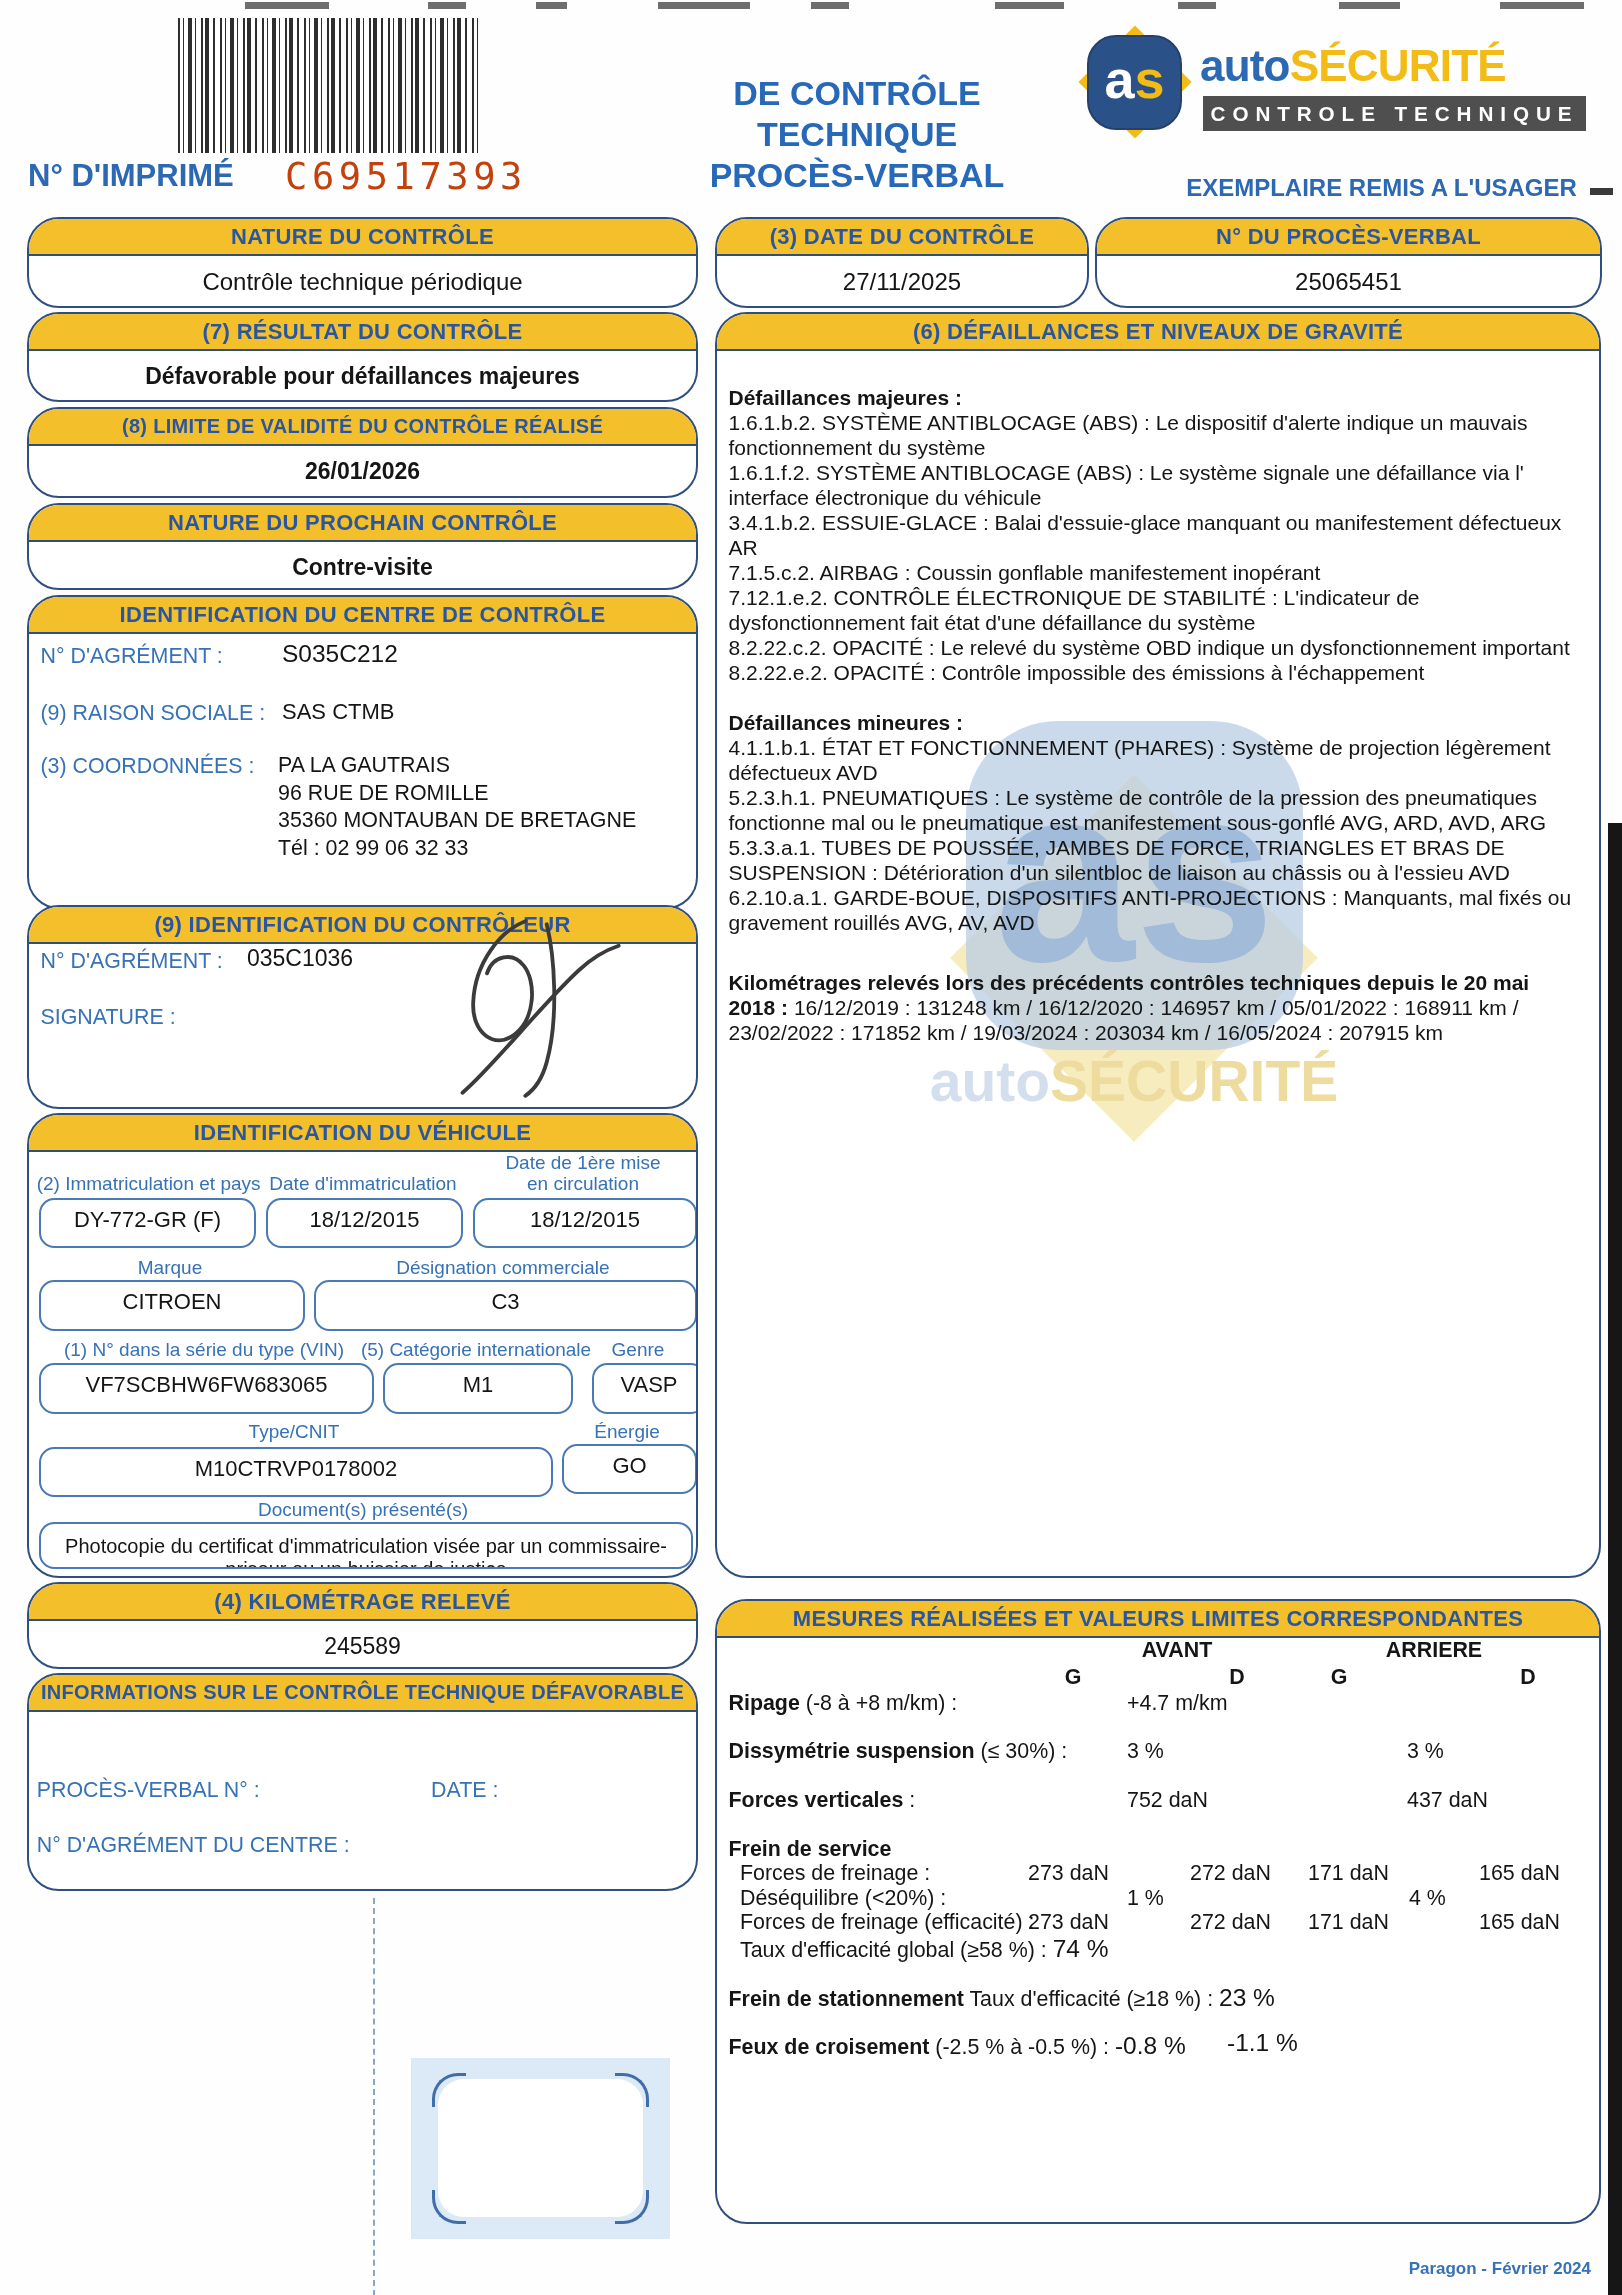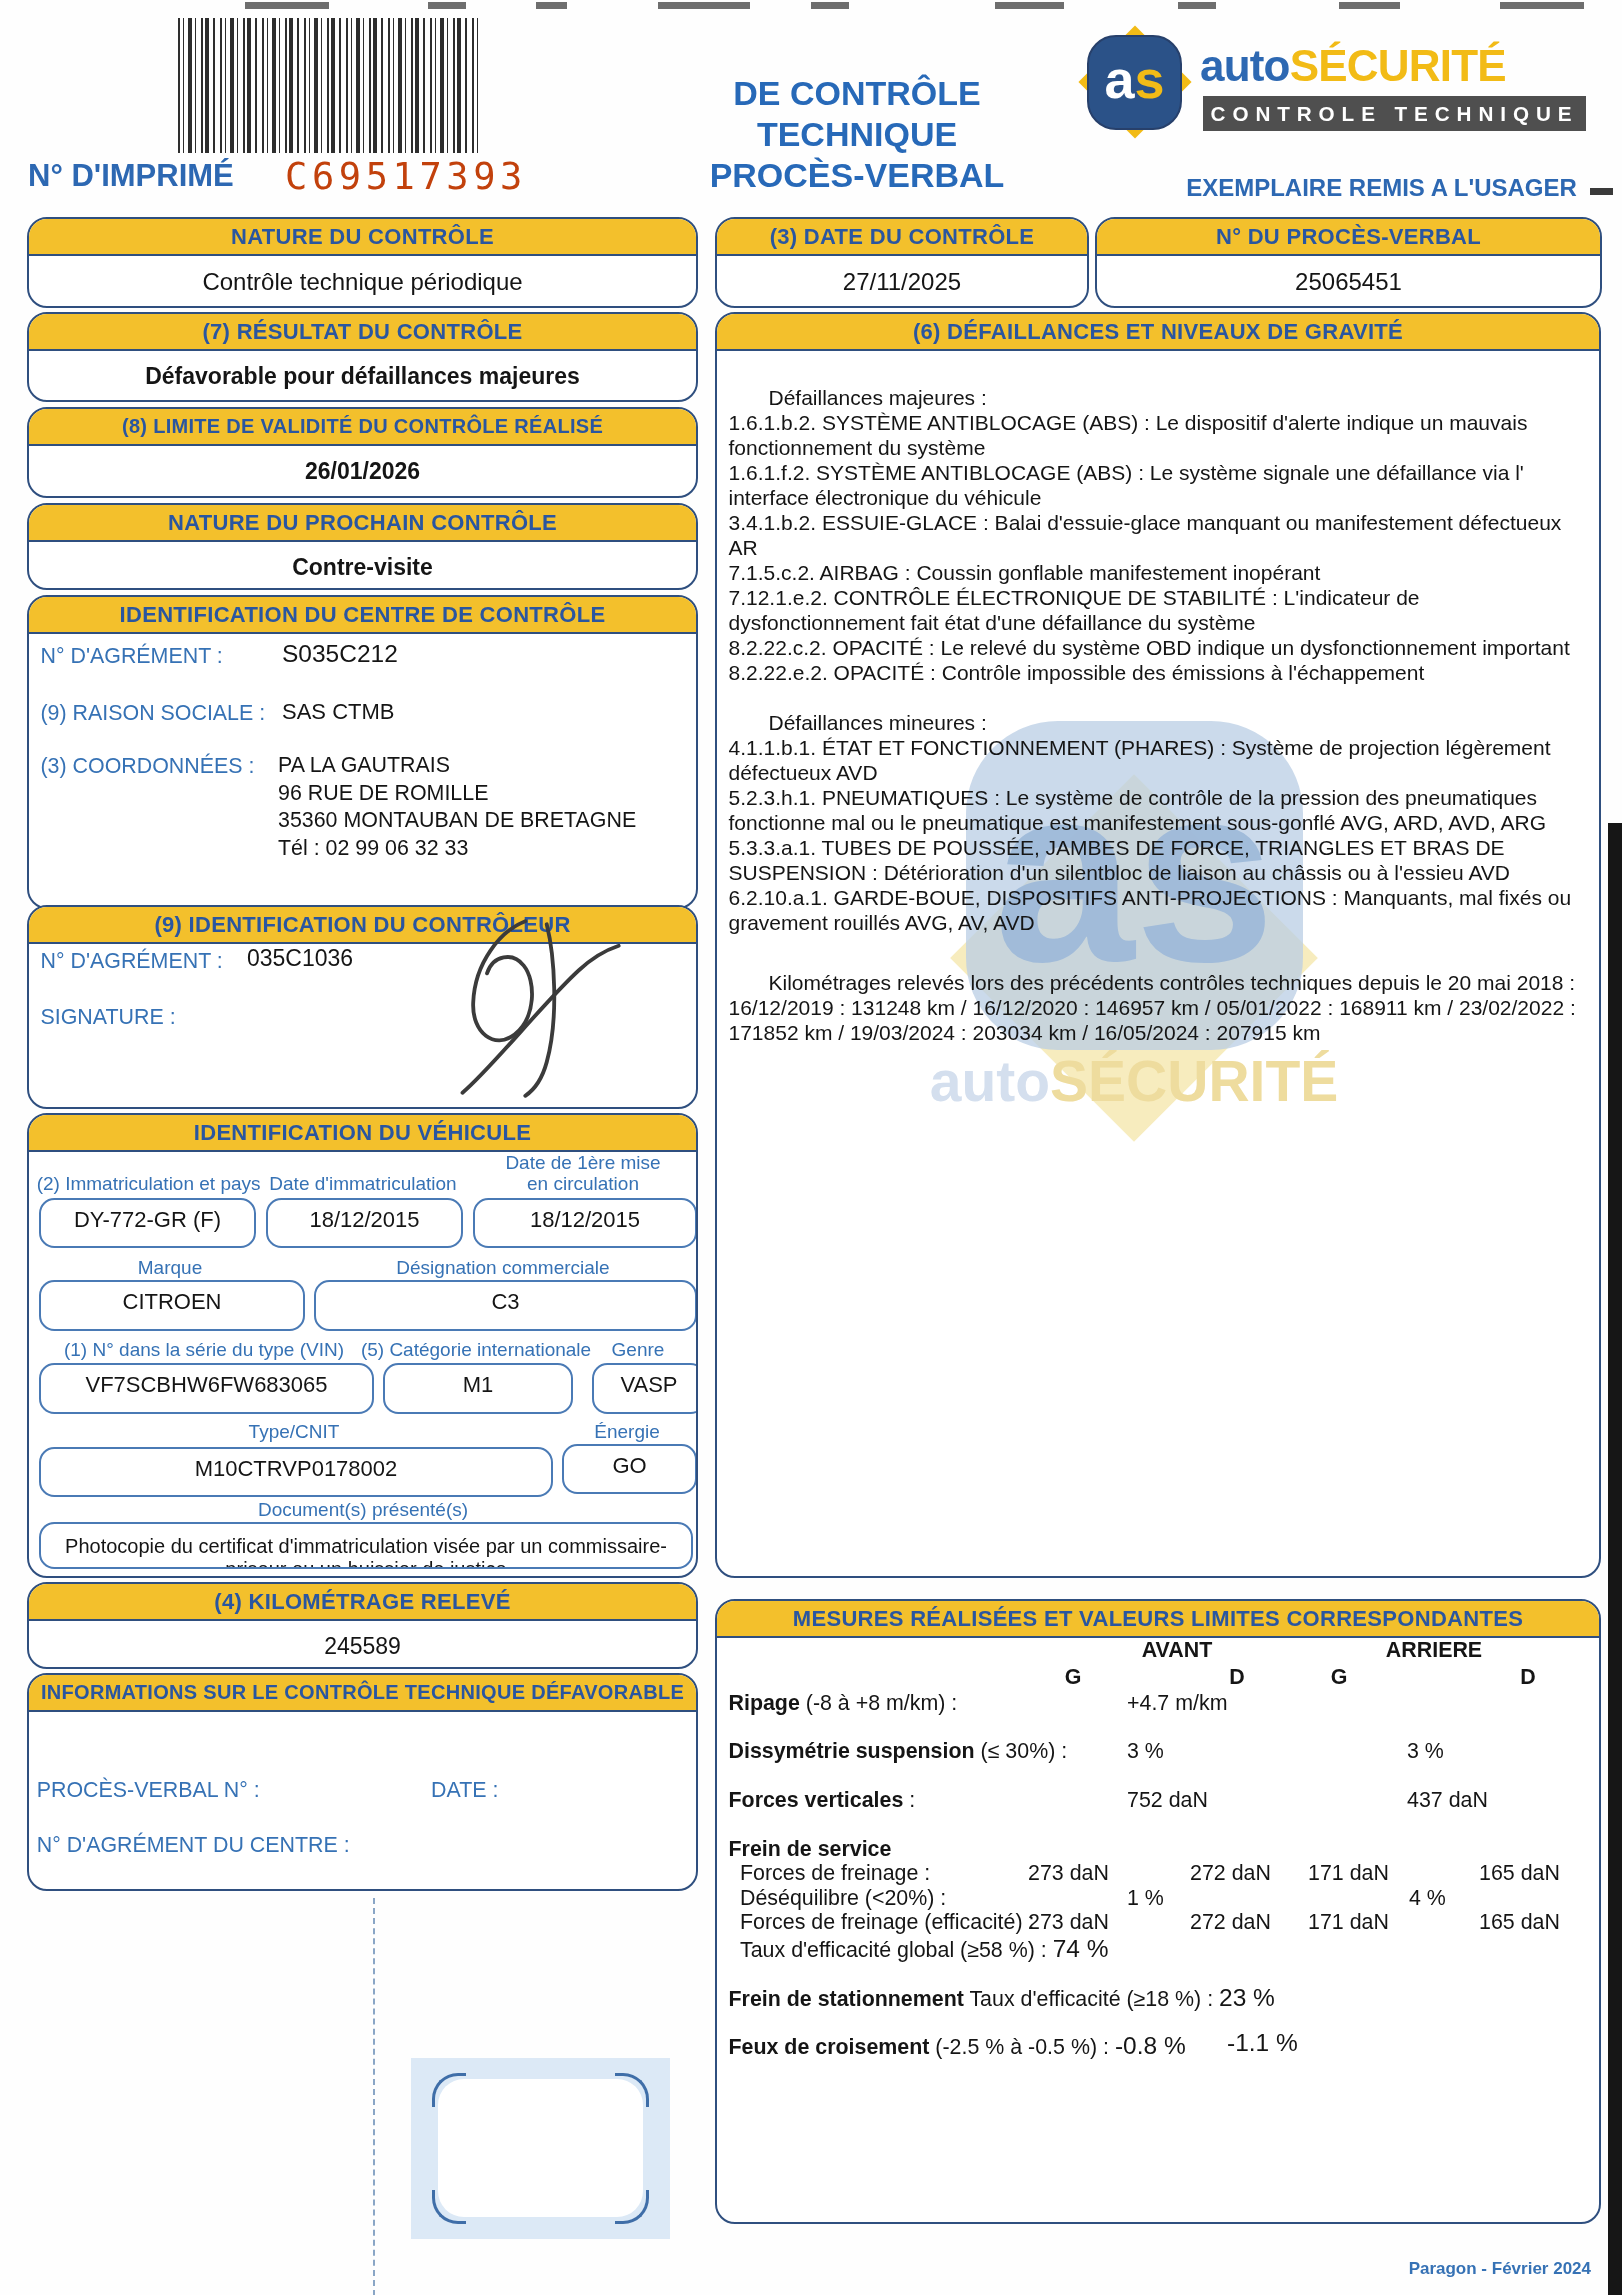--- a/index.html
+++ b/index.html
@@ -1,35 +1,35 @@
 <!DOCTYPE html>
 <html style="font-size:12.2px"><head>
 <meta charset="utf-8">
 <style>
   html,body{margin:0;padding:0;background:#e8e8e8;}
   .page{position:relative;width:1622px;height:2295px;background:#fefefe;overflow:hidden;
         font-family:"Liberation Sans", sans-serif;color:#111;}
   .abs{position:absolute;}
   
-  .box{position:absolute;background:#fff;border:2.3px solid #2f4f7f;border-radius:20px;overflow:hidden;}
+  .box{position:absolute;background:#fff;border:2.3px solid #2f4f7f;border-radius:32px;overflow:hidden;}
   .band{background:#f3c02c;border-bottom:2.3px solid #2f4f7f;color:#2a56a0;font-weight:bold;
         font-size:22px;text-align:center;height:35px;line-height:35px;letter-spacing:0.3px;white-space:nowrap;}
   .band-sm{font-size:20px;}
   .val{color:#151515;text-align:center;font-size:24px;margin-top:12.2px;}
   .bold{font-weight:bold;}
   .bluelab{position:absolute;color:#3672b5;font-size:21.4px;white-space:nowrap;}
   .blkval{position:absolute;color:#151515;font-size:23px;white-space:nowrap;}
   
   .fieldbox{position:absolute;background:#fff;border:2.3px solid #4a7ab5;border-radius:15.3px;
             text-align:center;font-size:22px;color:#151515;line-height:40px;overflow:hidden;}
   .vlabel{position:absolute;color:#3672b5;font-size:19px;white-space:nowrap;transform:translateX(-50%);}
   .vlabel-l{position:absolute;color:#3672b5;font-size:19px;white-space:nowrap;}
   
   .dtext{position:relative;z-index:2;padding:34px 21.4px 0 11.5px;font-size:21px;line-height:25px;color:#151515;}
-  .dtitle{font-weight:normal;margin-left:40px;}
+  .dtitle{font-weight:bold;}
   .gap1{height:25px;}
   .gap2{height:35px;}
   
   .mlabel{position:absolute;font-size:21.4px;color:#151515;white-space:nowrap;}
   .mval{position:absolute;font-size:21.4px;color:#151515;white-space:nowrap;}
   .mcenter{transform:translateX(-50%);font-weight:bold;}
   .mbig{font-size:24.5px;}
   
   .barcode{position:absolute;left:178px;top:18.4px;width:300px;height:135px;
     background:repeating-linear-gradient(90deg,

